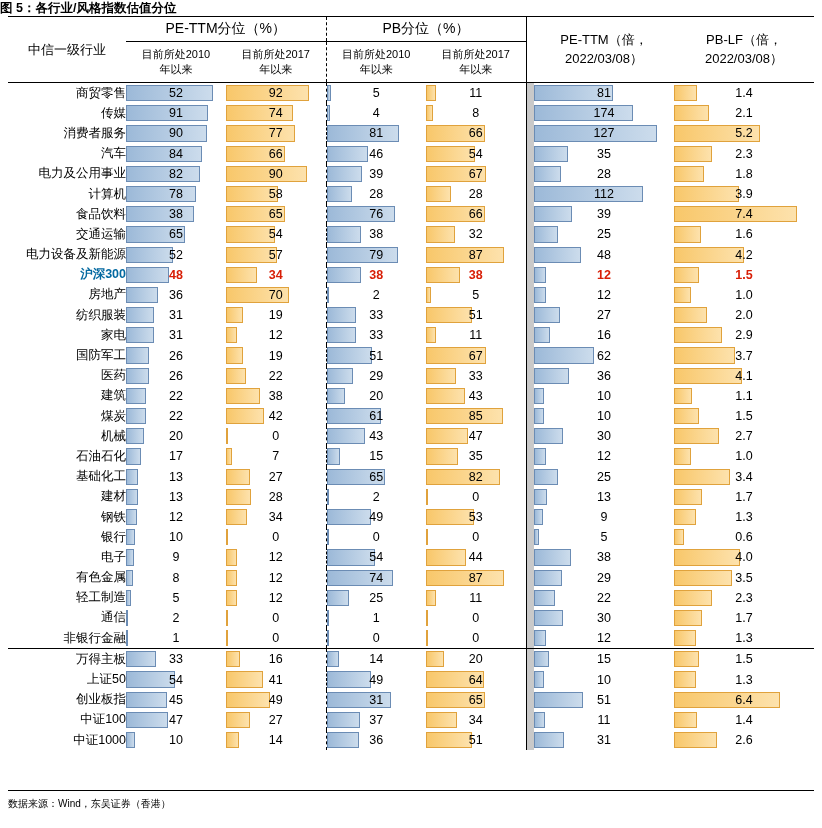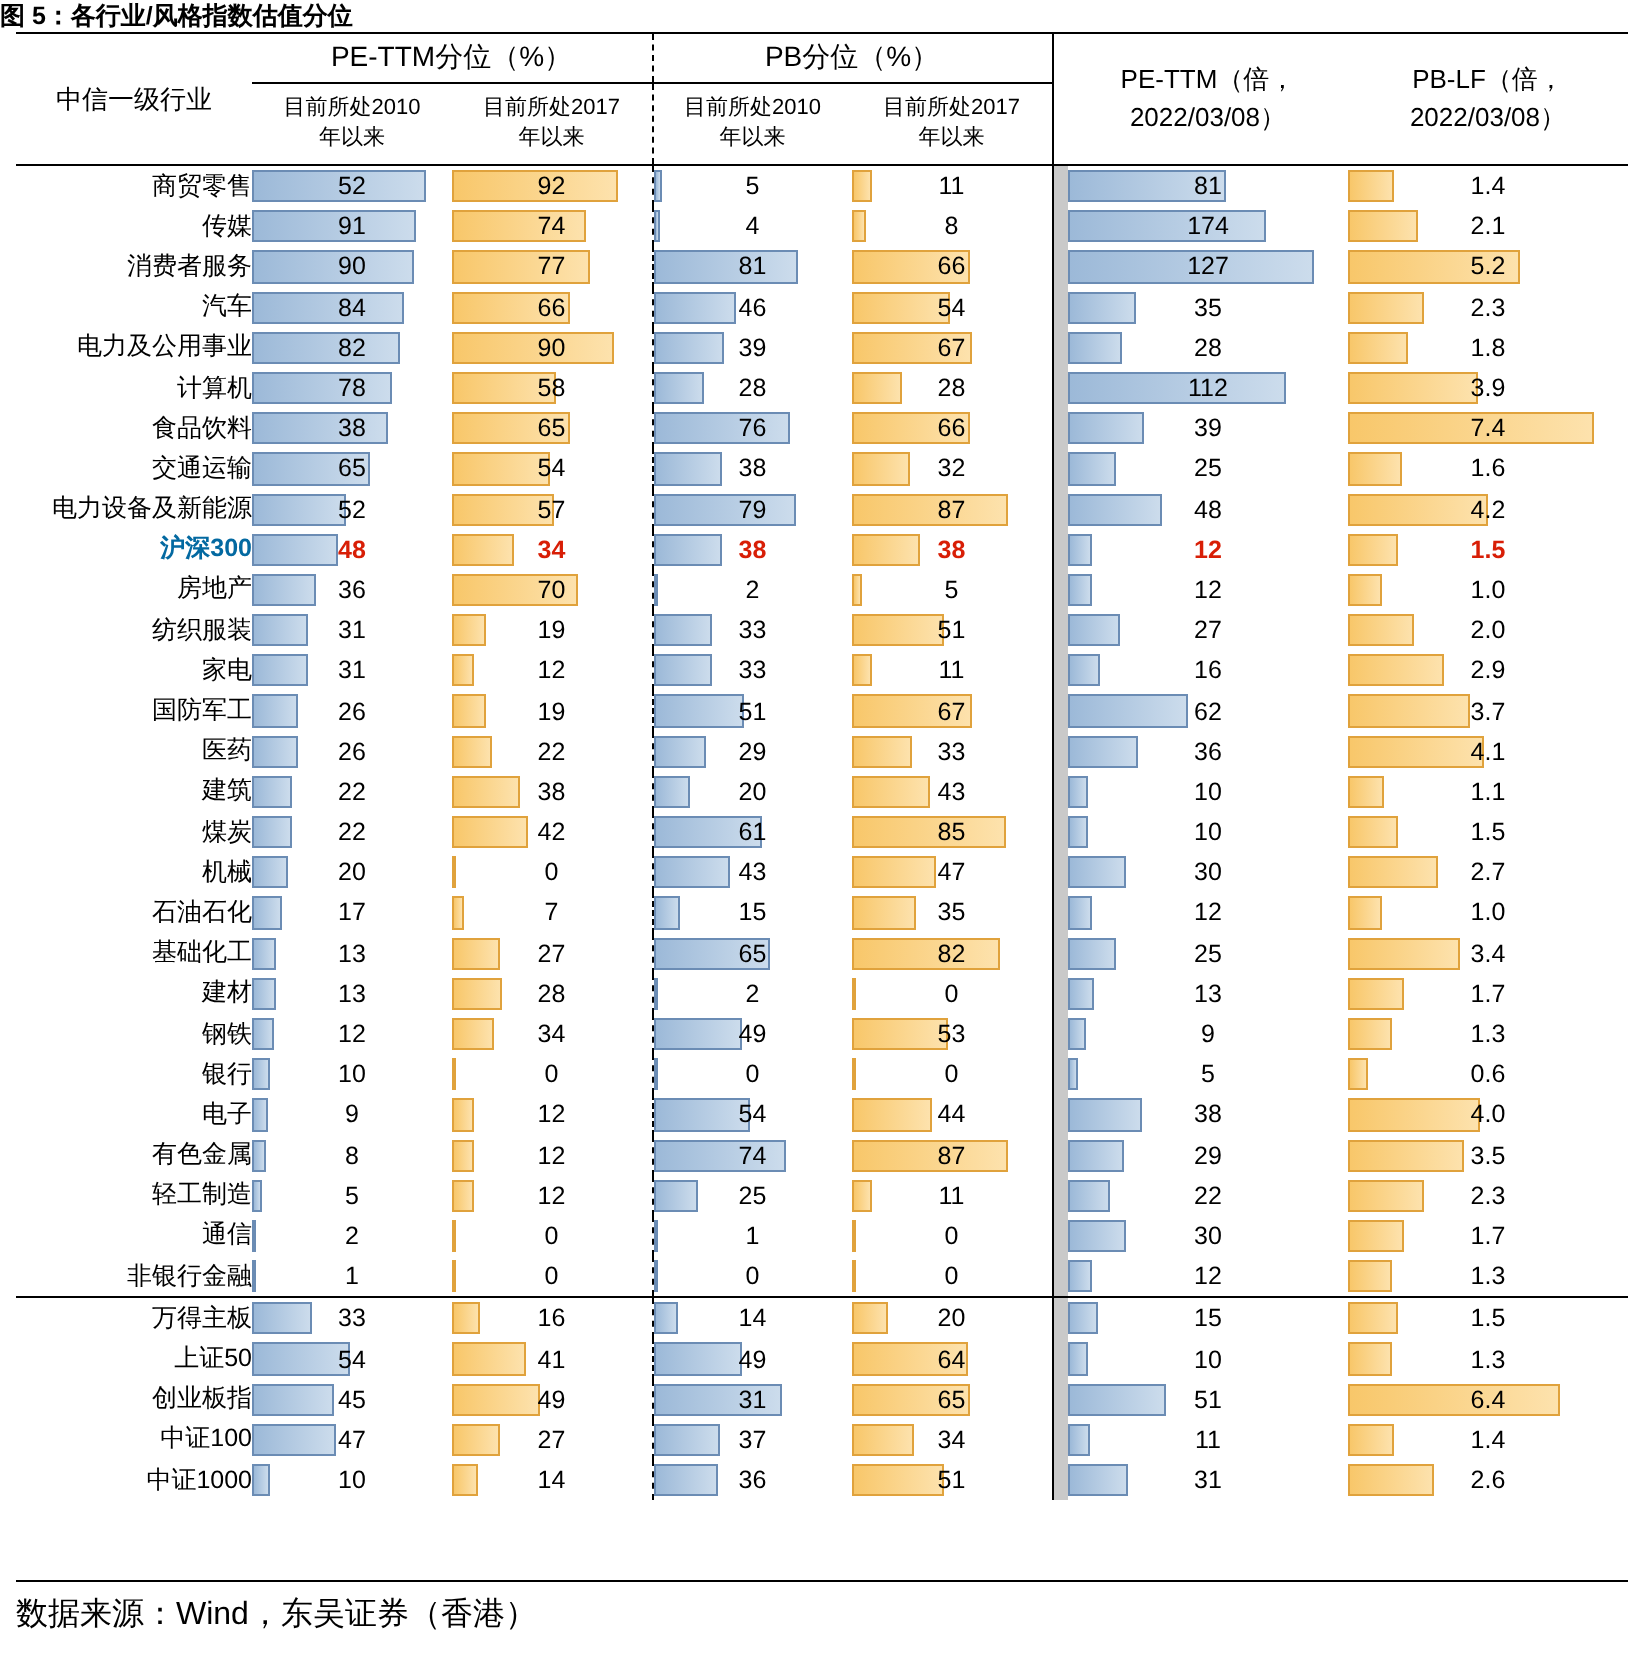--- a/index.html
+++ b/index.html
@@ -57,21 +57,21 @@
     display:flex;align-items:center;justify-content:center;
     font-size:12.5px;
   }
   .cell .val.hl{color:#d81e06;font-weight:bold;}
 
   .sep-row td{height:0;border-bottom:1.2px solid #000;padding:0;}
   .grey-col{background:#c9c9c9;}
 
   .source{
     position:absolute;left:8px;top:797px;
-    font-size:16px;color:#000;white-space:nowrap;
+    font-size:10px;color:#000;white-space:nowrap;
   }
   .src-rule{position:absolute;left:8px;top:790px;width:806px;height:1.4px;background:#000;}
 </style>
 </head>
 <body>
 
 <div class="title-bar">图 5：各行业/风格指数估值分位</div>
 
 <div class="table-wrap">
   <table>

